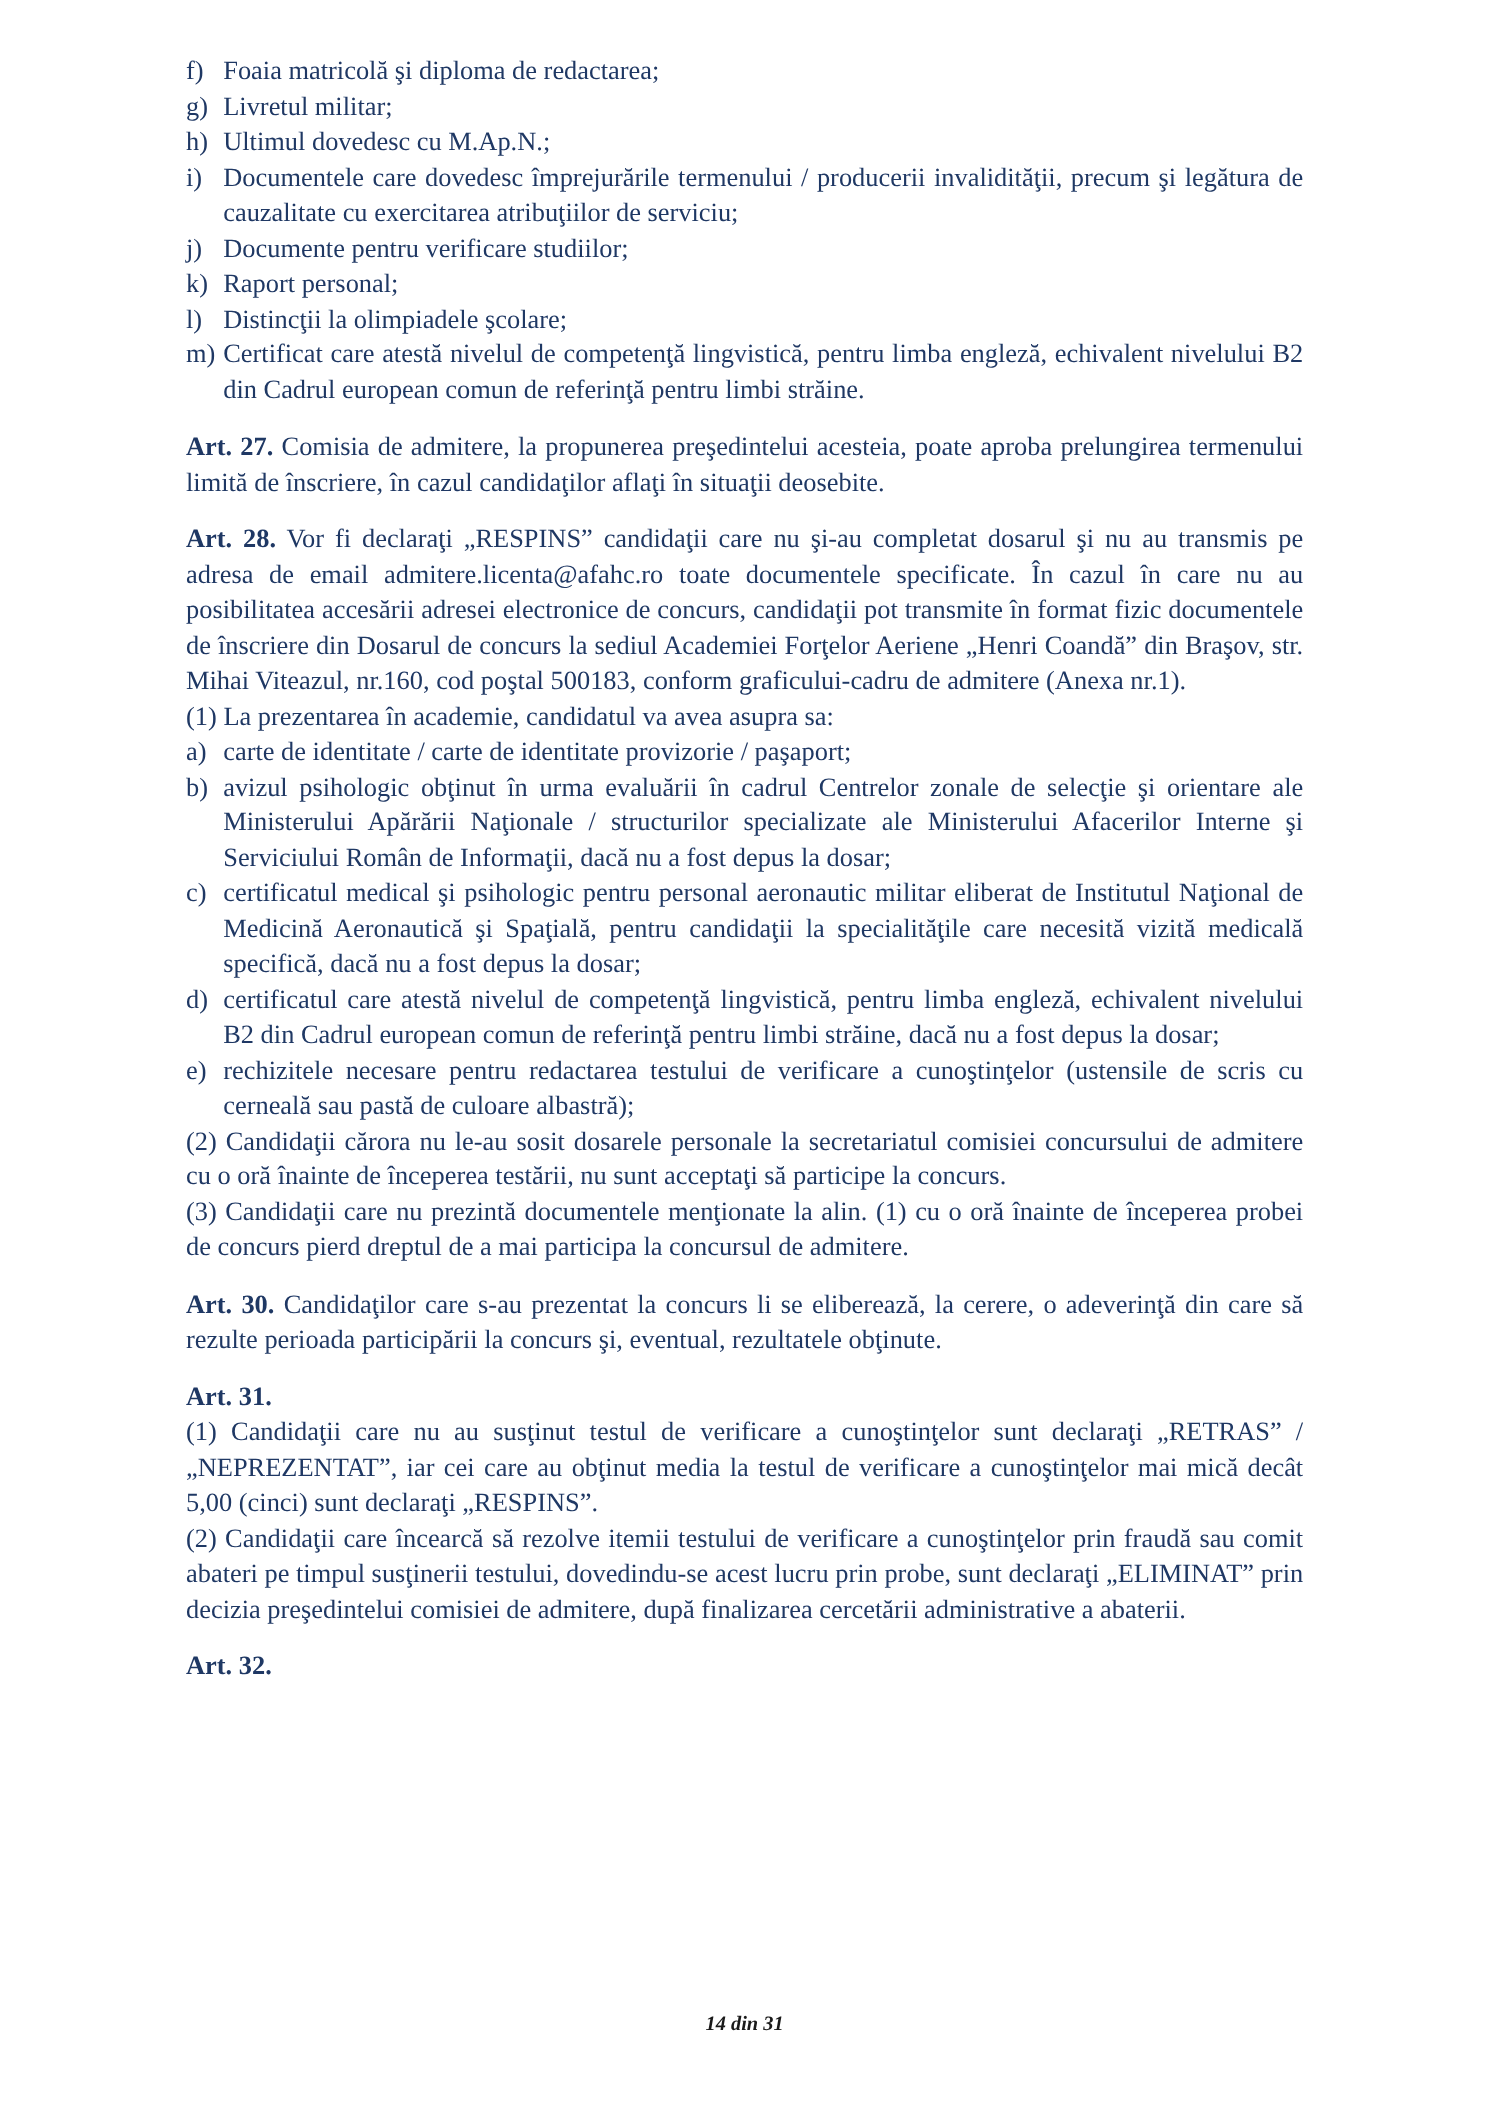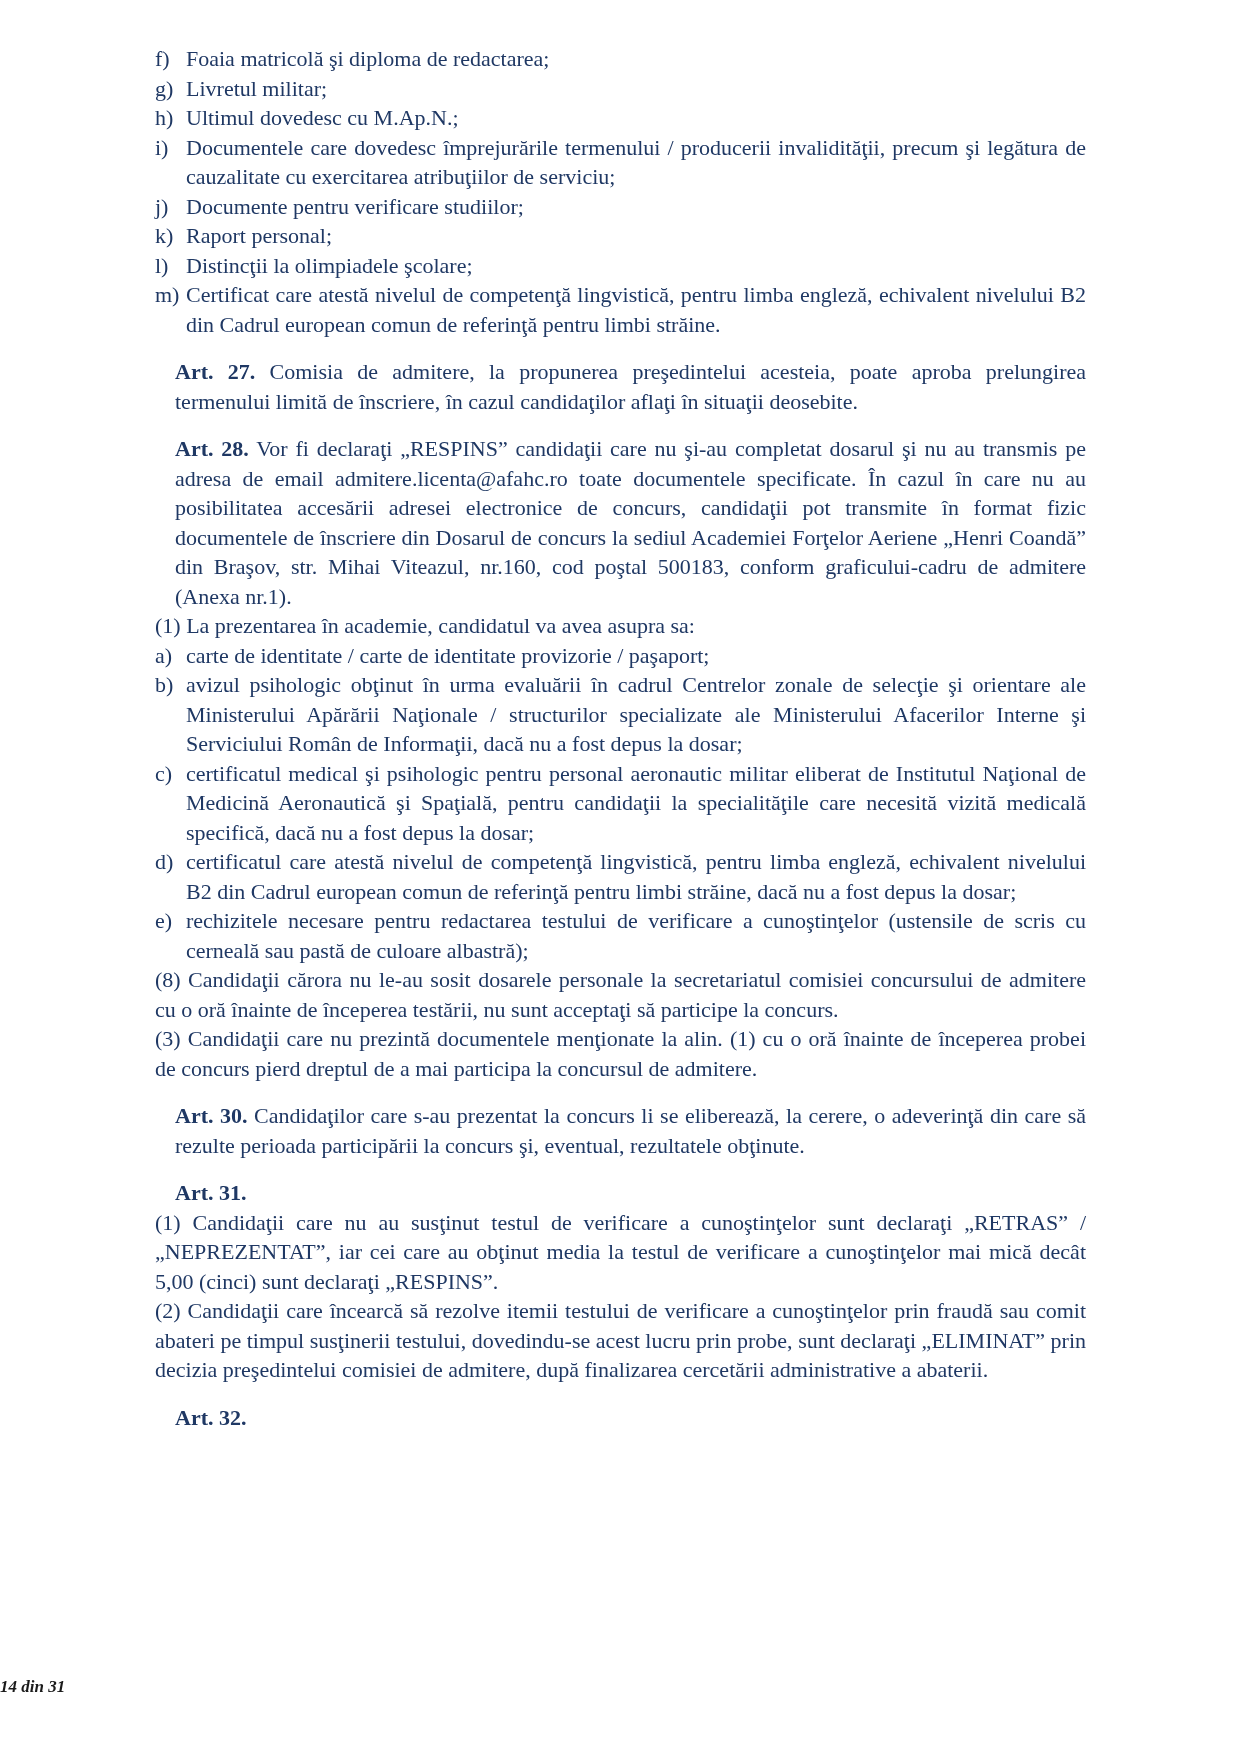--- a/index.html
+++ b/index.html
@@ -20,41 +20,41 @@
     font-size: 22px;
     line-height: 29.5px;
     overflow: hidden;
   }
   .doc-para {
     margin: 0;
     text-align: justify;
   }
   .doc-para.gap {
     margin-top: 18px;
-    margin-left: 20px;
   }
   .doc-list {
     margin: 0;
   }
   .doc-li {
     display: flex;
     align-items: flex-start;
   }
   .li-label {
     flex: 0 0 31px;
   }
   .li-text {
     flex: 1 1 auto;
     text-align: justify;
   }
   .footer {
     position: absolute;
     bottom: 58px;
     left: 0;
     right: 0;
+    text-align: center;
     font-weight: bold;
     font-style: italic;
     font-size: 17px;
     line-height: 20px;
   }
 </style>
 </head>
 <body>
 
 <div class="page" style="color: rgb(31, 56, 100); background: rgb(255, 255, 255);">
@@ -111,21 +111,21 @@
         </div>
         <div class="doc-li">
           <span class="li-label">d)</span>
           <span class="li-text">certificatul care atestă nivelul de competenţă lingvistică, pentru limba engleză, echivalent nivelului B2 din Cadrul european comun de referinţă pentru limbi străine, dacă nu a fost depus la dosar;</span>
         </div>
         <div class="doc-li">
           <span class="li-label">e)</span>
           <span class="li-text">rechizitele necesare pentru redactarea testului de verificare a cunoştinţelor (ustensile de scris cu cerneală sau pastă de culoare albastră);</span>
         </div>
       </div>
-      <p class="doc-para"><span>(8) Candidaţii cărora nu le-au sosit dosarele personale la secretariatul comisiei concursului de admitere cu o oră înainte de începerea testării, nu sunt acceptaţi să participe la concurs.</span></p>
+      <p class="doc-para"><span>(2) Candidaţii cărora nu le-au sosit dosarele personale la secretariatul comisiei concursului de admitere cu o oră înainte de începerea testării, nu sunt acceptaţi să participe la concurs.</span></p>
       <p class="doc-para"><span>(3) Candidaţii care nu prezintă documentele menţionate la alin. (1) cu o oră înainte de începerea probei de concurs pierd dreptul de a mai participa la concursul de admitere.</span></p>
       <p class="doc-para gap"><b>Art. 30.</b><span> Candidaţilor care s-au prezentat la concurs li se eliberează, la cerere, o adeverinţă din care să rezulte perioada participării la concurs şi, eventual, rezultatele obţinute.</span></p>
       <p class="doc-para gap"><b>Art. 31.</b></p>
       <p class="doc-para"><span>(1) Candidaţii care nu au susţinut testul de verificare a cunoştinţelor sunt declaraţi „RETRAS” / „NEPREZENTAT”, iar cei care au obţinut media la testul de verificare a cunoştinţelor mai mică decât 5,00 (cinci) sunt declaraţi „RESPINS”.</span></p>
       <p class="doc-para"><span>(2) Candidaţii care încearcă să rezolve itemii testului de verificare a cunoştinţelor prin fraudă sau comit abateri pe timpul susţinerii testului, dovedindu-se acest lucru prin probe, sunt declaraţi „ELIMINAT” prin decizia preşedintelui comisiei de admitere, după finalizarea cercetării administrative a abaterii.</span></p>
       <p class="doc-para gap"><b>Art. 32.</b></p>
     </div>
   <div class="footer" style="color: rgb(26, 26, 26);">
     <span>14 din 31</span>
   </div>

